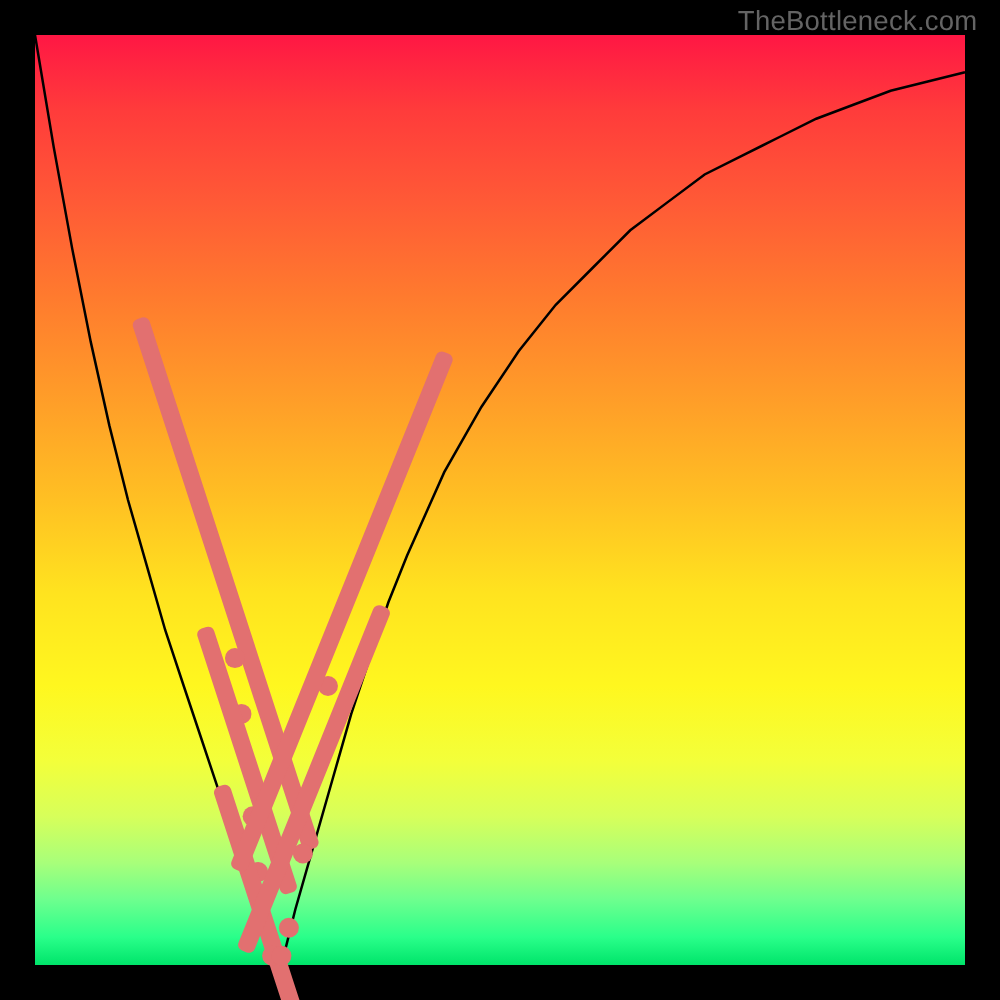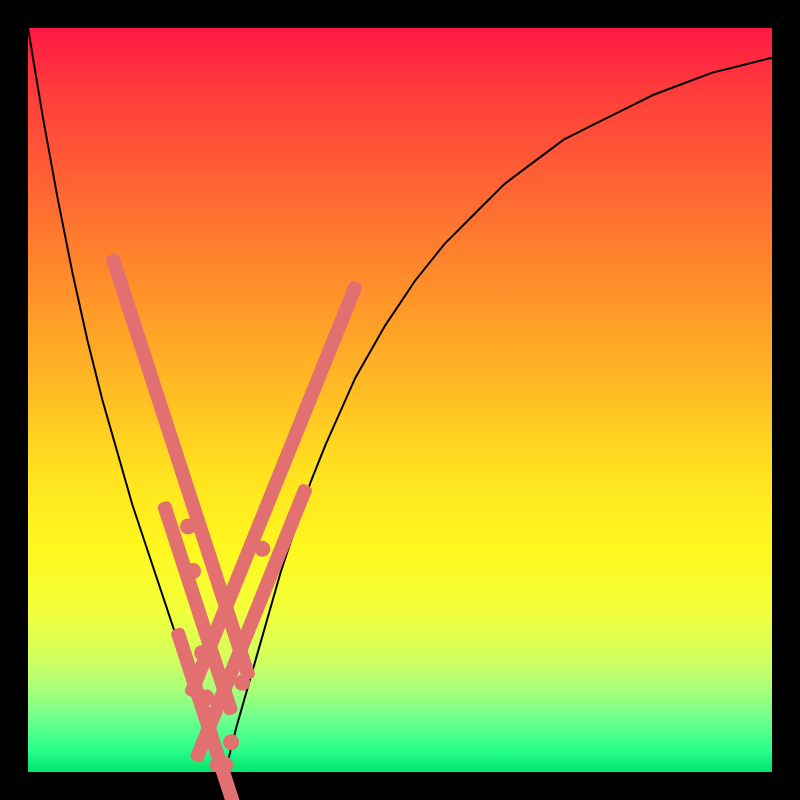--- a/index.html
+++ b/index.html
@@ -24,20 +24,21 @@
 #watermark{position:absolute;top:4px;right:18px;color:#646464;font-size:22px;font-weight:400;letter-spacing:0.2px}
 svg{position:absolute;top:28px;left:28px;width:744px;height:744px;overflow:visible}
 .dots circle{fill:#e27070}
 .dots rect{fill:#e27070;rx:5}
 </style>
 </head>
 <body>
 <div id="wrap">
   <div id="plot"></div>
 
+  <div id="watermark">TheBottleneck.com</div>
 
   <svg viewBox="0 0 744 744">
     <path id="curve" d="M0.0 0.0 L14.9 89.3 L29.8 171.1 L44.6 245.5 L59.5 312.5 L74.4 372.0 L89.3 424.1 L104.2 476.2 L119.0 520.8 L133.9 565.4 L148.8 610.1 L163.7 654.7 L178.6 699.4 L186.0 729.1 L193.4 744.0 L200.9 729.1 L208.3 699.4 L223.2 647.3 L238.1 595.2 L253.0 543.1 L267.8 498.5 L282.7 453.8 L297.6 416.6 L327.4 349.7 L357.1 297.6 L386.9 253.0 L416.6 215.8 L446.4 186.0 L476.2 156.2 L505.9 133.9 L535.7 111.6 L565.4 96.7 L595.2 81.8 L625.0 67.0 L654.7 55.8 L684.5 44.6 L714.2 37.2 L744.0 29.8" fill="none" stroke="#000" stroke-width="2"></path>
     <g class="dots" id="markers">
         <rect x="145.51999999999998" y="215.76000000000005" width="14" height="446.4" rx="7" transform="rotate(-18 152.51999999999998 438.96000000000004)"></rect>
         <circle cx="159.96" cy="498.48" r="8"></circle>
         <circle cx="165.168" cy="543.12" r="8"></circle>
         <rect x="162.632" y="468.7199999999999" width="14" height="223.2" rx="7" transform="rotate(-18 169.632 580.3199999999999)"></rect>
         <circle cx="174.096" cy="624.96" r="8"></circle>
         <circle cx="178.56" cy="669.6" r="8"></circle>

